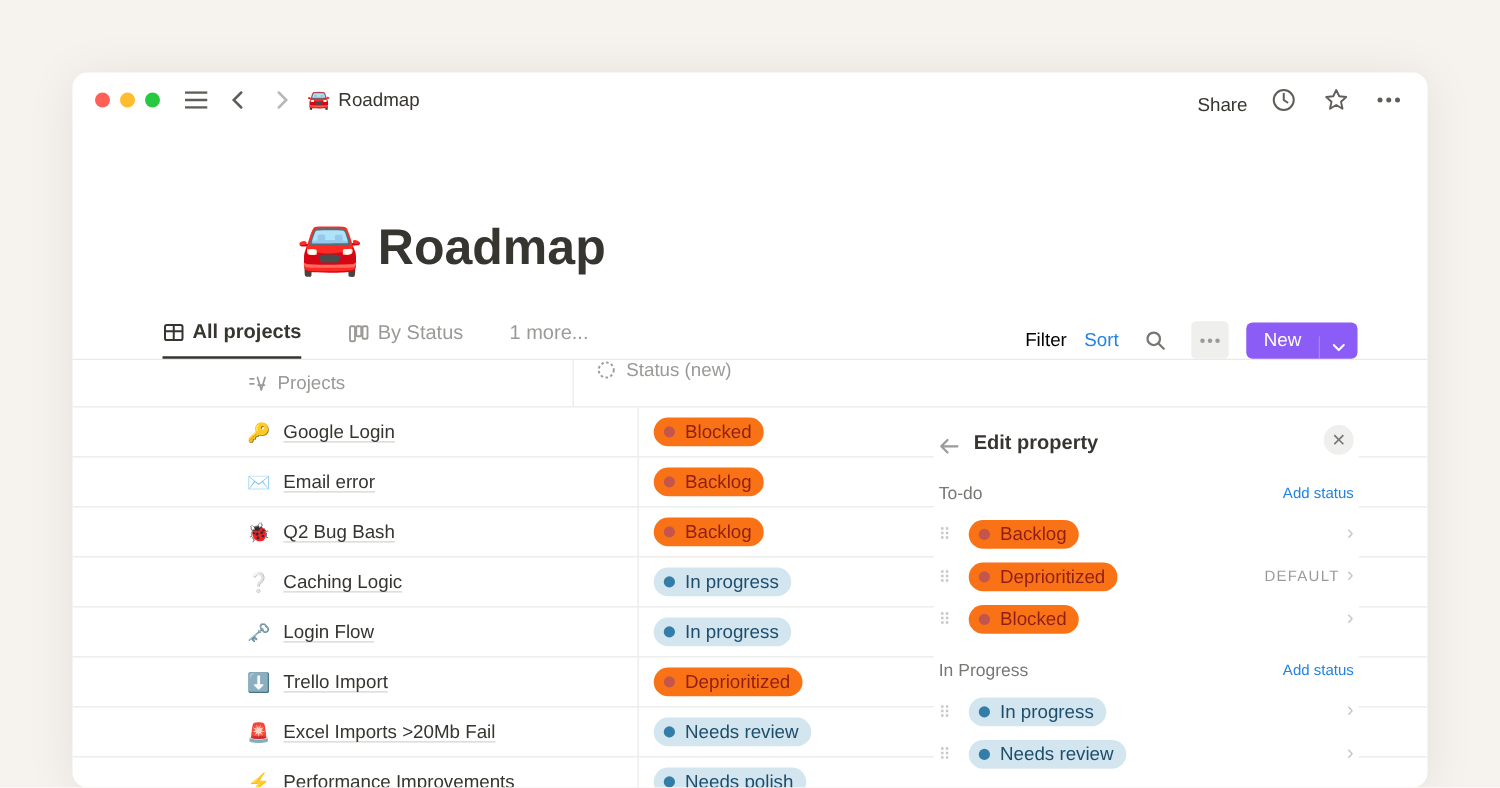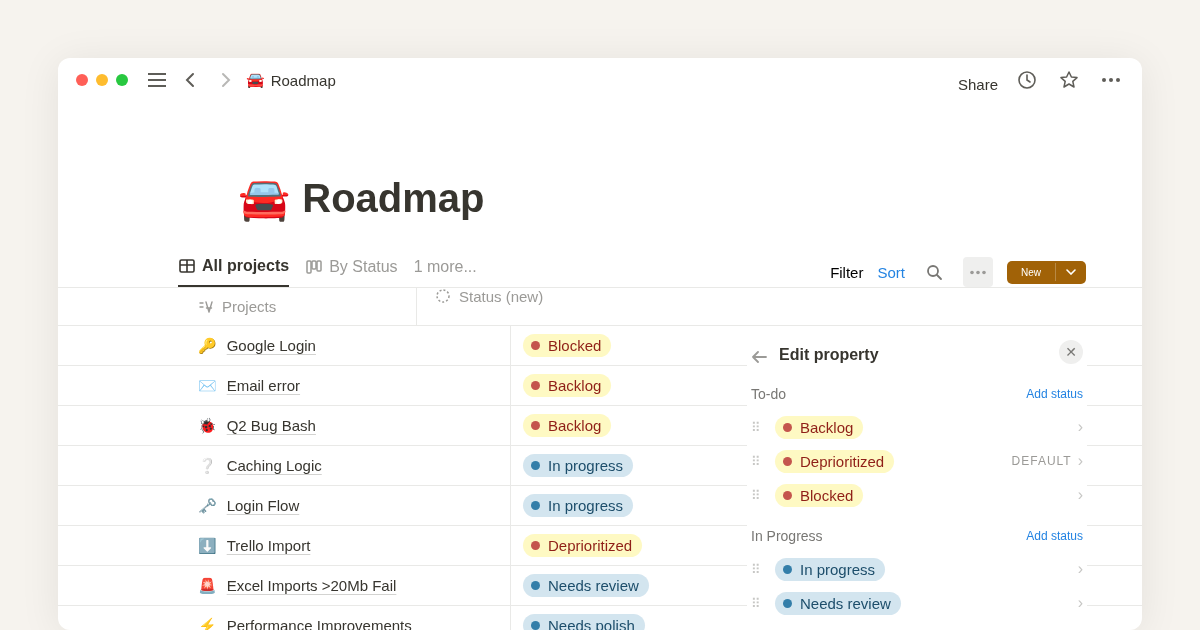--- a/index.html
+++ b/index.html
@@ -49,22 +49,22 @@
       padding: 72px 0 0 180px;
       display: flex;
       align-items: center;
       gap: 12px;
     }
     .page-emoji { font-size: 42px; }
     .page-title { font-size: 40px; font-weight: 700; color: #37352f; }
     .views-row {
       display: flex;
       align-items: center;
-      padding: 34px 56px 0 120px;
-      gap: 16px;
+      padding: 34px 56px 0 72px;
+      gap: 37px;
       position: relative;
     }
     .view-tab {
       display: flex;
       align-items: center;
       gap: 6px;
       font-size: 16px;
       color: #37352f;
       padding-bottom: 10px;
       cursor: pointer;
@@ -84,40 +84,40 @@
     .link-text { font-size: 15px; color: #000000; cursor: pointer; }
     .link-text.blue { color: #2383e2; }
     .iconbox {
       width: 30px; height: 30px; border-radius: 4px;
       display: flex; align-items: center; justify-content: center;
       cursor: pointer; color: #9b9a97;
     }
     .iconbox.gray { background: #efefee; }
     .new-btn {
       display: flex;
-      align-items: center;
+      align-items: flex-end;
       border-radius: 5px;
       overflow: hidden;
-      background: #a16207;
+      background: #8b5cf6;
       color: #fff;
-      font-size: 10px;
+      font-size: 15px;
       cursor: pointer;
     }
     .new-btn-main { padding: 6px 14px; display: flex; align-items: center; }
     .new-btn-dd { padding: 6px 10px; border-left: 1px solid rgba(255,255,255,0.25); display: flex; align-items: center; }
     .table-area {
       margin-top: 0;
       border-top: 1px solid #e9e9e7;
     }
     .table-header {
       display: flex;
       height: 38px;
       border-bottom: 1px solid #e9e9e7;
     }
-    .col-projects { width: 359px; padding-left: 140px; display: flex; align-items: center; gap: 8px; color: #9b9a97; font-size: 15px; border-right: 1px solid #e9e9e7; }
+    .col-projects { width: 401px; padding-left: 140px; display: flex; align-items: center; gap: 8px; color: #9b9a97; font-size: 15px; border-right: 1px solid #e9e9e7; }
     .col-status { flex: 1; padding-left: 18px; display: flex; align-items: flex-start; gap: 8px; color: #9b9a97; font-size: 15px; }
     .table-row {
       display: flex;
       height: 40px;
       border-bottom: 1px solid #e9e9e7;
     }
     .cell-proj {
       width: 453px;
       padding-left: 140px;
       display: flex;
@@ -136,21 +136,21 @@
     }
     .status-pill {
       display: inline-flex;
       align-items: center;
       gap: 8px;
       padding: 3px 10px 3px 8px;
       border-radius: 12px;
       font-size: 15px;
     }
     .status-dot { width: 9px; height: 9px; border-radius: 50%; }
-    .pill-red { background: #fef9c3; color: #8f1f17; }
+    .pill-red { background: #f97316; color: #8f1f17; }
     .pill-red .status-dot { background: #c4554d; }
     .pill-blue { background: #d3e5ef; color: #1d4e6b; }
     .pill-blue .status-dot { background: #337ea9; }
     
     .side-panel {
       position: absolute;
       right: 55px;
       top: 276px;
       width: 340px;
       background: #fff;

